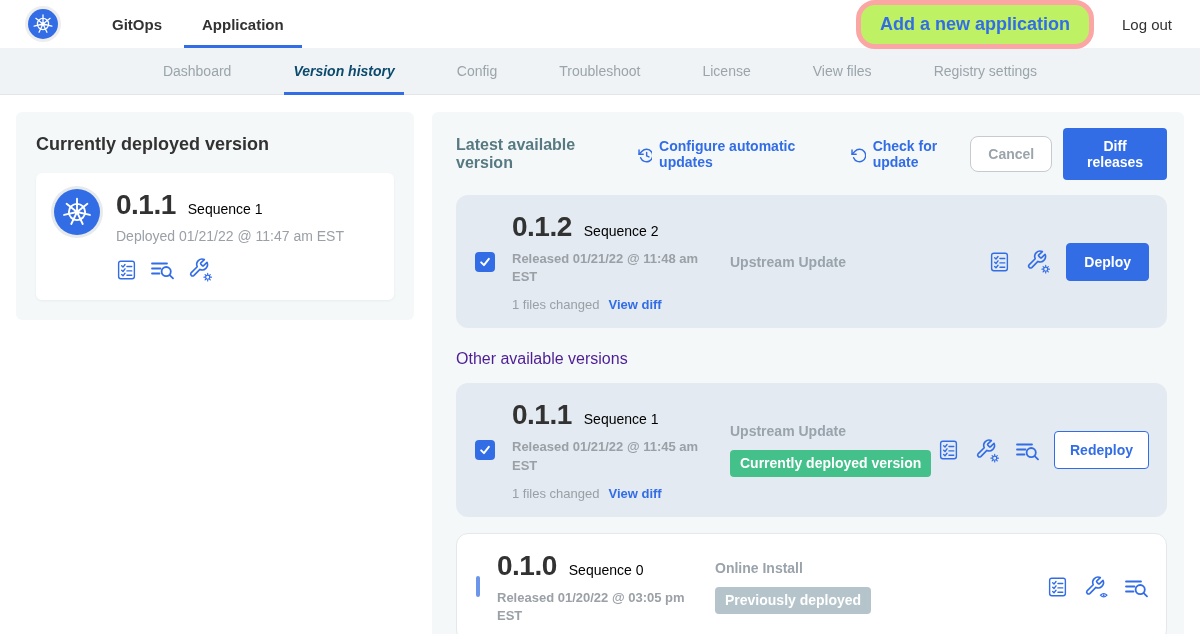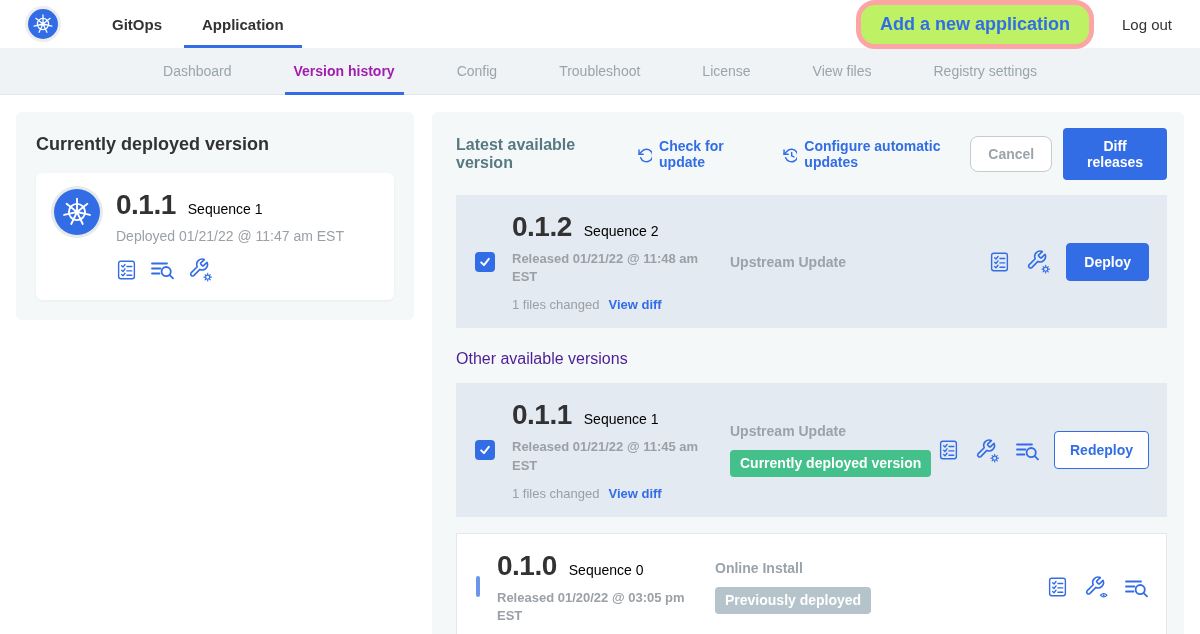--- a/index.html
+++ b/index.html
@@ -14,21 +14,21 @@
   .topnav-tabs { display:flex; margin-left:34px; height:100%; }
   .topnav-tab { display:flex; align-items:center; padding:0 20px; font-size:15px; font-weight:700; color:#323232; position:relative; cursor:pointer; }
   .topnav-tab.active::after { content:""; position:absolute; left:2px; right:2px; bottom:0; height:3px; background:#326de6; }
   .top-spacer { flex:1; }
   .add-app-btn { border:5px solid #fca5a5; background:#bef264; color:#326de6; font-weight:700; font-size:18px; padding:9px 19px; border-radius:19px; cursor:pointer; font-family:inherit; }
   .logout { margin-left:28px; font-size:15px; color:#323232; cursor:pointer; }
 
   
   .subnav { height:47px; background:#f0f3f5; border-bottom:1px solid #e2e6e8; display:flex; justify-content:center; }
   .subnav-item { display:flex; align-items:center; padding:0 31px; font-size:14px; color:#9aa5ab; position:relative; cursor:pointer; white-space:nowrap; }
-  .subnav-item.active { color:#a21caf; font-weight:600; }
+  .subnav-item.active { color:#0c4a6e; font-weight:600;font-style:italic; }
   .subnav-item.active::after { content:""; position:absolute; left:22px; right:22px; bottom:-1px; height:3px; background:#326de6; }
 
   
   .main { display:flex; align-items:flex-start; gap:18px; padding:17px 16px; }
   .left-card { width:398px; background:#f5f8f9; border-radius:6px; padding:20px; }
   .left-title { font-size:18px; font-weight:700; color:#323232; margin:2px 0 18px; }
   .deployed-card { background:#fff; border-radius:6px; padding:16px 18px 18px; display:flex; box-shadow:0 1px 3px rgba(0,0,0,.05); }
   .dep-info { margin-left:16px; }
   .version-line { display:flex; align-items:baseline; gap:12px; }
   .version-num { font-size:28px; font-weight:800; letter-spacing:-.5px; color:#323232; }
@@ -38,21 +38,21 @@
   .icn { display:inline-flex; cursor:pointer; }
 
   
   .right-panel { flex:1; background:#f5f8f9; border-radius:6px; padding:16px 17px 22px 24px; }
   .panel-header { display:flex; align-items:center; margin-bottom:15px; }
   .panel-title { font-size:16px; font-weight:600; color:#577981; }
   .link-action { display:flex; align-items:center; gap:7px; color:#326de6; font-size:14px; font-weight:600; margin-left:26px; cursor:pointer; }
   .cancel-btn { margin-left:auto; background:#fff; border:1px solid #c6cbce; color:#9ba4ab; font-size:14px; font-weight:600; padding:9px 17px; border-radius:8px; cursor:pointer; font-family:inherit; }
   .diff-btn { margin-left:11px; background:#326de6; border:none; color:#fff; font-size:14px; font-weight:700; padding:10px 16px; border-radius:4px; cursor:pointer; font-family:inherit; }
 
-  .version-row { display:flex; align-items:center; border-radius:0; padding:16px 14px; }
+  .version-row { display:flex; align-items:center; border-radius:12px; padding:16px 14px; }
   .version-row.selected { background:#e3eaf1; }
   .version-row.plain { background:#fff; border:1px solid #e4e8eb; }
   .row-check { margin:0 17px 0 5px; flex:none; }
   .checkbox { width:20px; height:20px; border-radius:4px; cursor:pointer; }
   .checkbox.checked { background:#326de6; display:flex; align-items:center; justify-content:center; }
   .checkbox.unchecked { background:#fff; border:2px solid #6b96e9; }
   .row-info { width:204px; flex:none; }
   .row-released { font-size:13px; font-weight:600; color:#9aa0a6; margin-top:7px; line-height:1.4; width:188px; }
   .row-files { font-size:13px; color:#9aa0a6; margin-top:11px; }
   .view-diff { color:#326de6; font-weight:600; margin-left:9px; cursor:pointer; }
@@ -176,29 +176,29 @@
       </div>
     </div>
   </aside>
 
   <section class="right-panel">
 
     <div class="panel-header">
       <span class="panel-title">Latest available version</span>
       <span class="link-action">
         <svg width="17" height="17" viewBox="0 0 21 21">
+            <use href="#i-clockrefresh"></use>
+          </svg>
+        <span>Configure automatic updates</span>
+      </span>
+      <span class="link-action">
+        <svg width="17" height="17" viewBox="0 0 21 21">
             <use href="#i-refresh"></use>
           </svg>
         <span>Check for update</span>
-      </span>
-      <span class="link-action">
-        <svg width="17" height="17" viewBox="0 0 21 21">
-            <use href="#i-clockrefresh"></use>
-          </svg>
-        <span>Configure automatic updates</span>
       </span>
       <button class="cancel-btn">Cancel</button>
       <button class="diff-btn">Diff releases</button>
     </div>
 
     <div class="version-row selected">
       <span class="row-check">
         <span class="checkbox checked">
           <svg width="14" height="14" viewBox="0 0 20 20">
               <use href="#i-check"></use>

